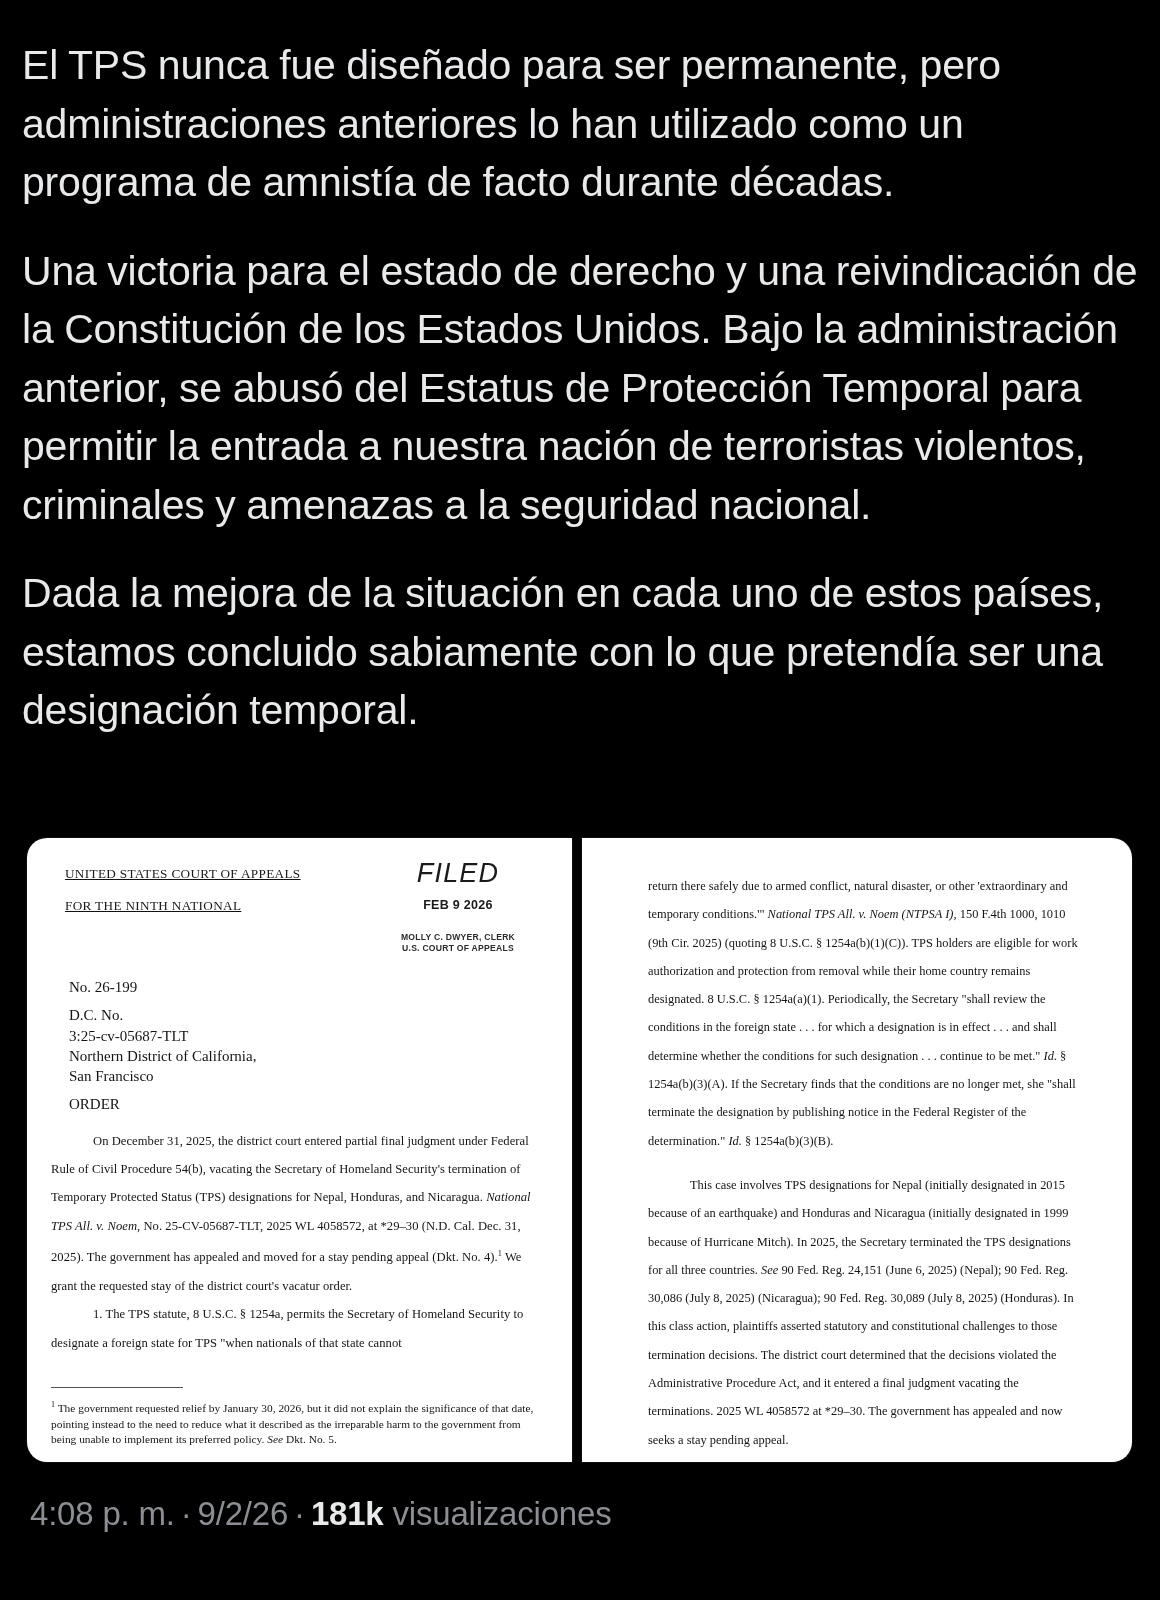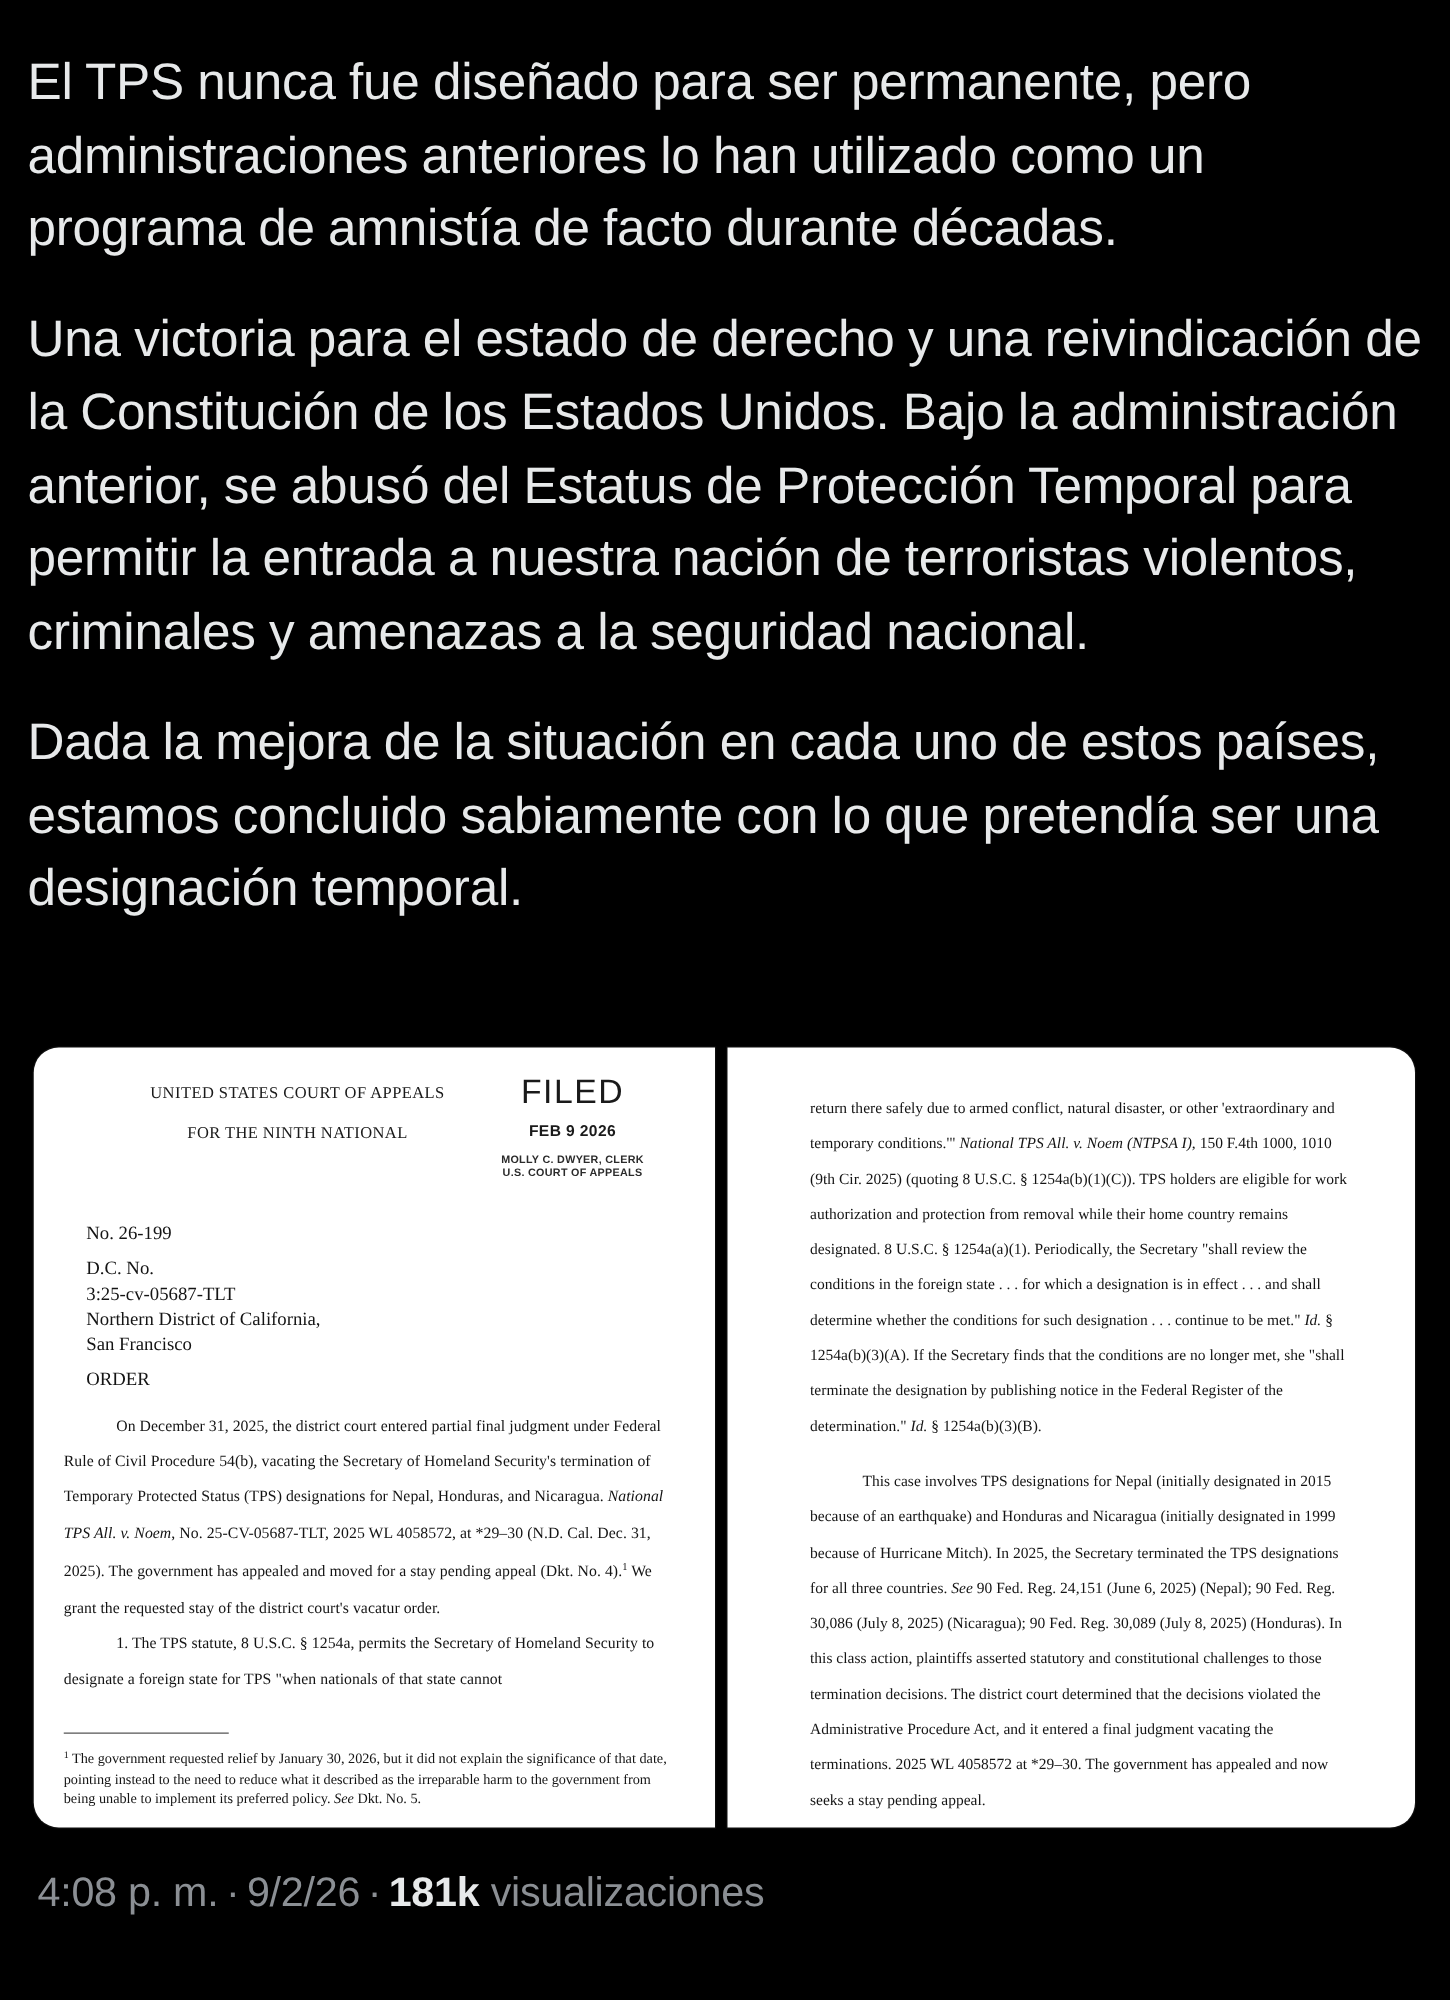--- a/index.html
+++ b/index.html
@@ -79,22 +79,22 @@
 
   
   .court-head {
     position: relative;
     margin-top: 10px;
     min-height: 96px;
   }
 
   .court-title-block {
     width: 360px;
-    text-align: center;
     padding-left: 14px;
+    text-decoration: underline;
   }
 
   .court-title {
     font-family: "Liberation Serif", "DejaVu Serif", serif;
     font-size: 13.2px;
     letter-spacing: 0.35px;
     color: #1a1a1a;
     white-space: nowrap;
   }
 
@@ -109,38 +109,39 @@
     width: 168px;
     text-align: center;
   }
 
   .filed-word {
     font-family: "Liberation Sans", sans-serif;
     font-size: 27px;
     letter-spacing: 1.2px;
     color: #1a1a1a;
     line-height: 1;
+    font-style: italic;
   }
 
   .filed-date {
     font-family: "Liberation Sans", sans-serif;
     font-size: 12.5px;
     font-weight: 700;
     letter-spacing: 0.3px;
     color: #1a1a1a;
     margin-top: 11px;
   }
 
   .filed-clerk {
     font-family: "Liberation Sans", sans-serif;
     font-size: 8.6px;
     font-weight: 700;
     letter-spacing: 0.25px;
     color: #2b2b2b;
-    margin-top: 10px;
+    margin-top: 20px;
     line-height: 1.25;
   }
 
   
   .caption-wrap {
     display: flex;
     margin-top: 6px;
   }
 
   .caption-box {

